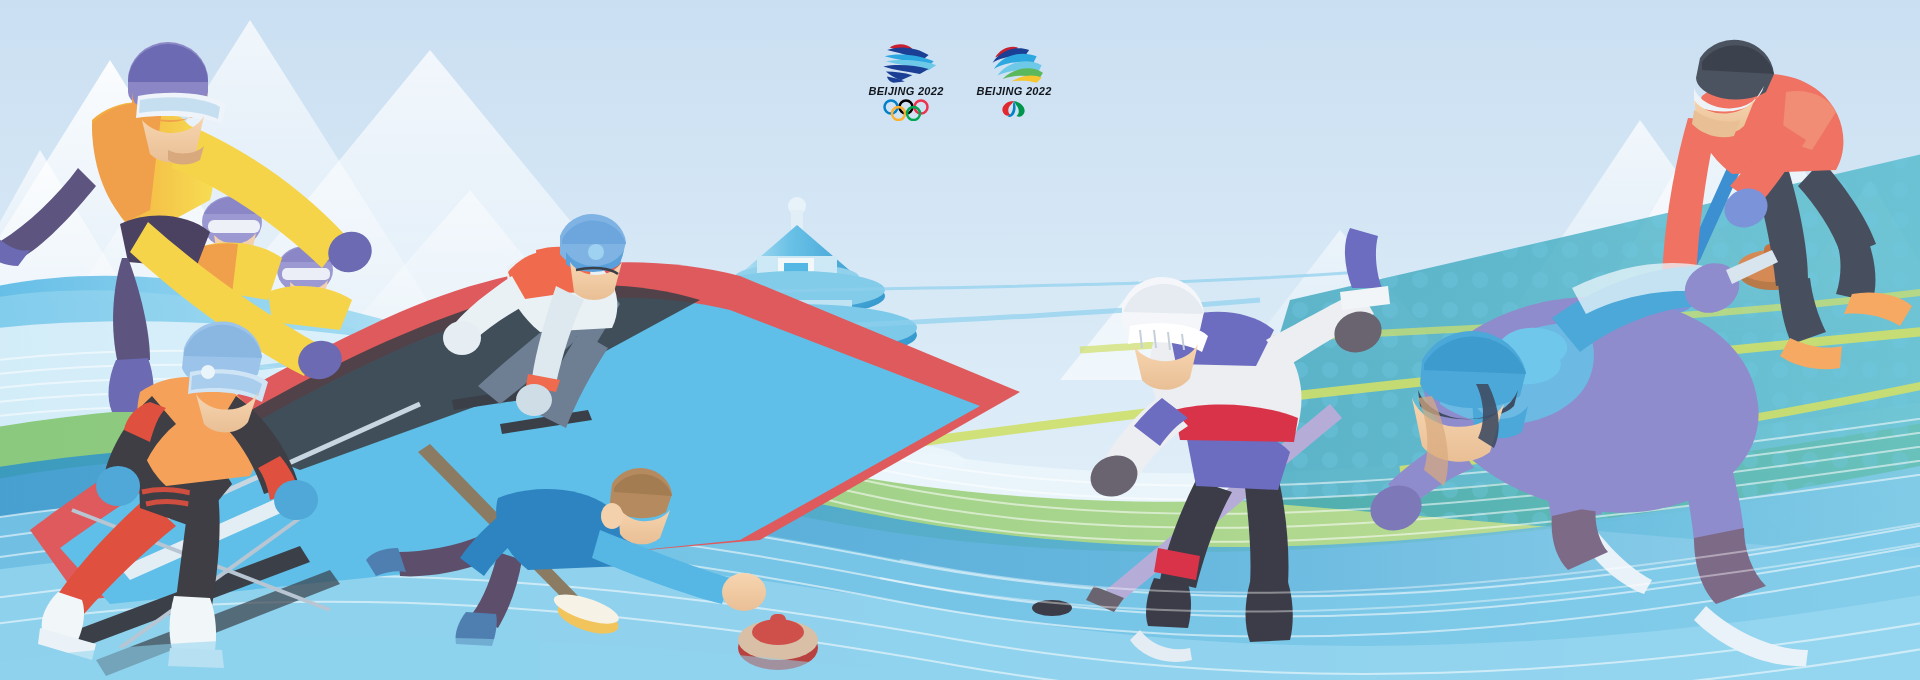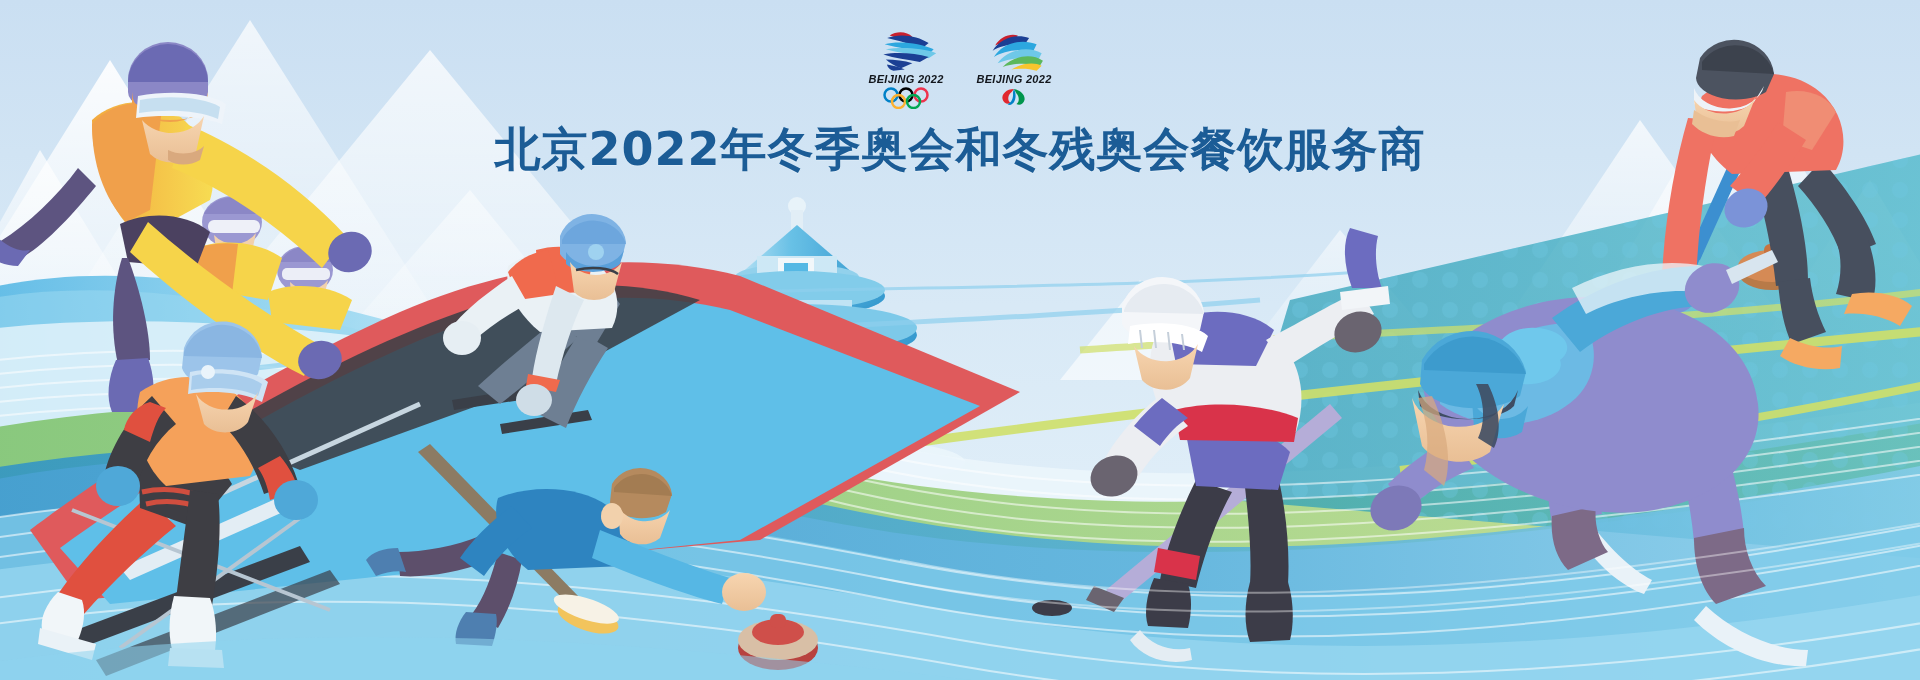--- a/index.html
+++ b/index.html
@@ -4,21 +4,21 @@
 <style>
   html,body{margin:0;padding:0;}
   body{
     width:1920px;height:680px;overflow:hidden;
     font-family:"Liberation Sans","DejaVu Sans",sans-serif;
     background:#cfe2f3;
   }
   #banner{position:relative;width:1920px;height:680px;overflow:hidden;}
   #banner svg.layer{position:absolute;left:0;top:0;width:1920px;height:680px;display:block;}
   #logos{
-    position:absolute;left:860px;top:28px;width:200px;height:92px;
+    position:absolute;left:860px;top:40px;width:200px;height:92px;
     display:flex;align-items:flex-start;justify-content:center;gap:22px;
   }
   .logo-block{width:86px;display:flex;flex-direction:column;align-items:center;}
   .logo-mark{width:78px;height:44px;display:block;}
   .logo-word{
     font-family:"Liberation Sans","DejaVu Sans",sans-serif;
     font-style:italic;font-weight:bold;font-size:11px;letter-spacing:.3px;
     color:#12161c;line-height:1;margin-top:2px;white-space:nowrap;
   }
   .logo-sub{height:22px;display:block;margin-top:2px;}
@@ -536,15 +536,14 @@
       </svg>
       <div class="logo-word">BEIJING 2022</div>
       <svg class="logo-sub" viewBox="0 0 70 44" width="48" height="22">
         <path d="M35 4 C 20 4, 10 14, 12 24 C 14 32, 22 36, 28 32 C 22 28, 22 18, 28 12 C 31 9, 34 6, 35 4 Z" fill="#e1282f"></path>
         <path d="M35 4 C 38 10, 40 20, 36 28 C 33 35, 26 38, 22 34 C 30 32, 34 22, 33 12 C 33 9, 34 6, 35 4 Z" fill="#0082c8"></path>
         <path d="M35 4 C 48 6, 58 16, 56 26 C 54 34, 46 38, 40 34 C 46 30, 46 20, 40 13 C 38 10, 36 6, 35 4 Z" fill="#00954c"></path>
       </svg>
     </div>
   </div>
 
-  <div id="title">北京2022年冬季奥会和冬残奥会餐饮服务商</div>
 
 </div>
 
 </body></html>

